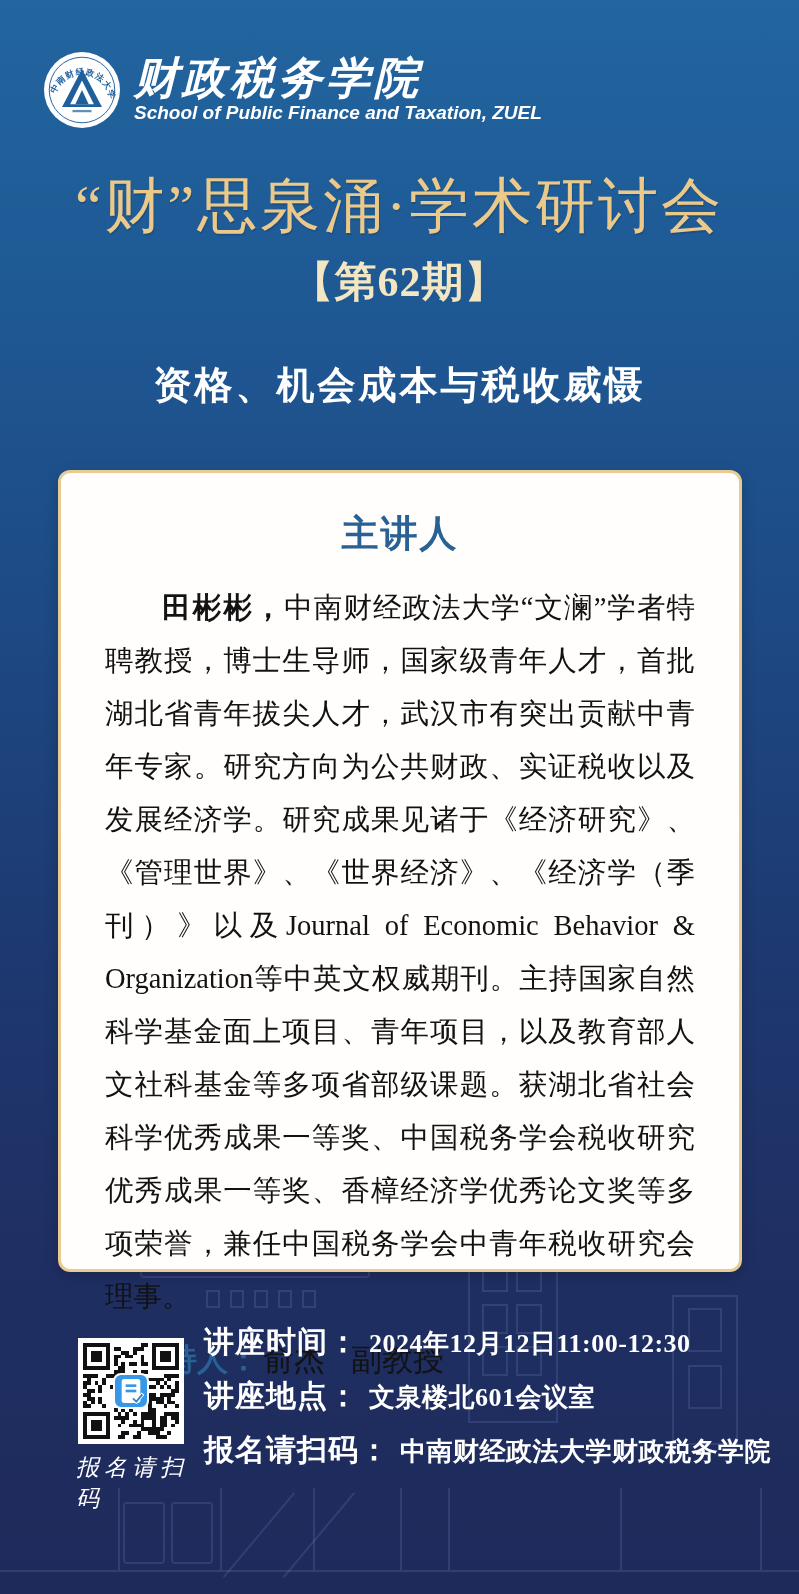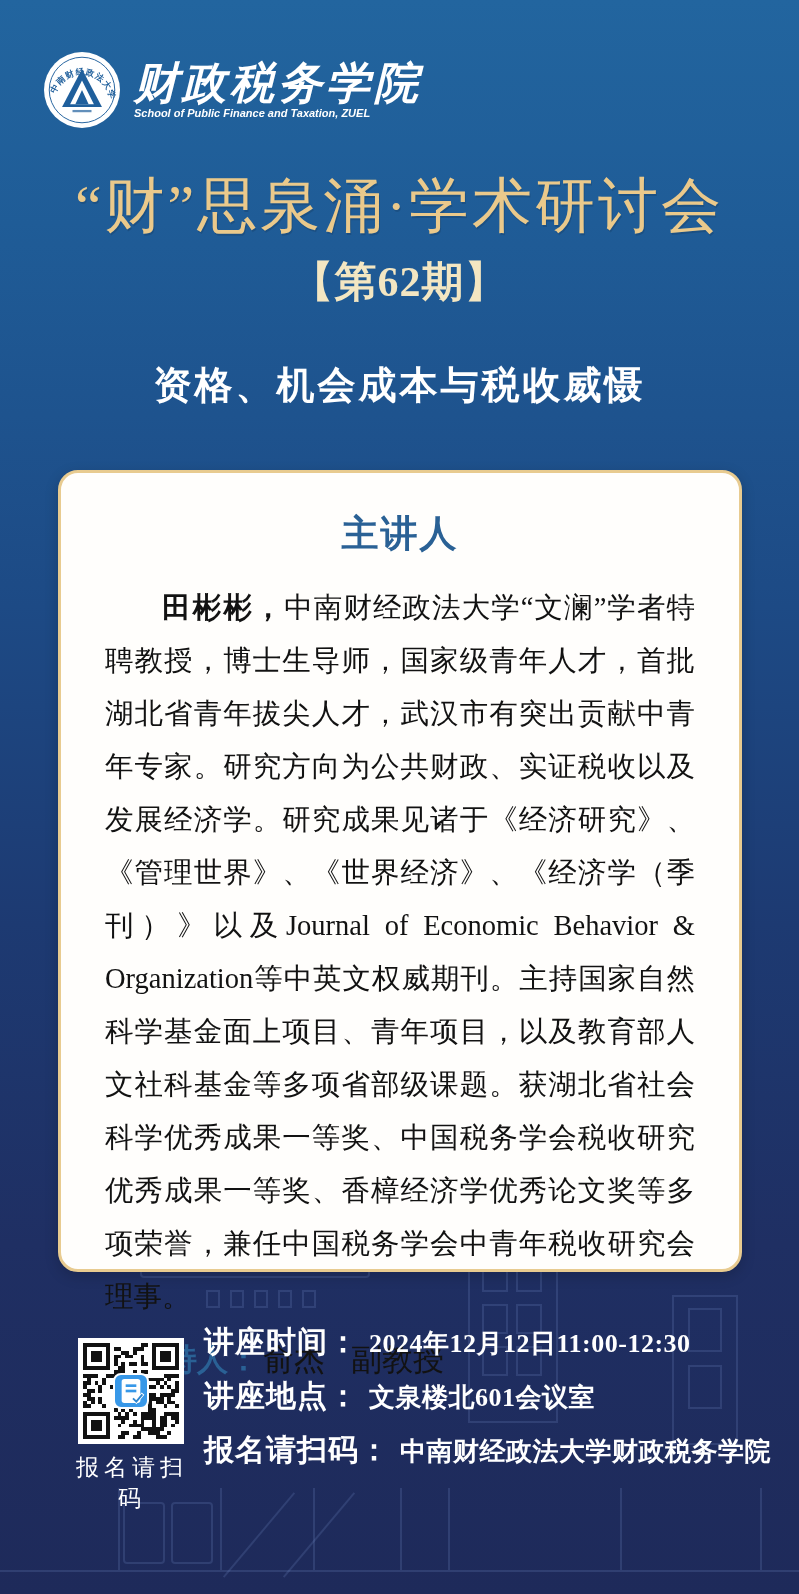--- a/index.html
+++ b/index.html
@@ -28,52 +28,52 @@
   .wm .brect{top:1502px;width:42px;height:62px;border-radius:4px;}
   .wm .vline{top:1488px;width:0;height:82px;border-width:0 0 0 2px;}
   .wm .hline{left:0;top:1570px;width:799px;height:0;border-width:2px 0 0 0;}
   .wm .diag{left:258px;top:1480px;width:0;height:110px;border-width:0 0 0 2px;transform:rotate(40deg);}
   
   .logo{position:absolute;left:44px;top:52px;display:flex;align-items:center;}
   .logo-emblem{width:76px;height:76px;flex:0 0 auto;}
   .logo-text{margin-left:14px;color:#fff;}
   .logo-zh{font-size:44px;font-weight:700;font-style:italic;letter-spacing:4px;line-height:46px;
     font-family:"Liberation Serif","DejaVu Serif",serif;}
-  .logo-en{font-size:11px;font-weight:700;font-style:italic;margin-top:0;
+  .logo-en{font-size:19px;font-weight:700;font-style:italic;margin-top:0;
     font-family:"Liberation Sans","DejaVu Sans",sans-serif;}
   
   .series-title{position:absolute;left:0;top:166px;width:100%;text-align:center;
     color:var(--gold);font-size:60px;font-weight:400;letter-spacing:3px;
     font-family:"Liberation Serif","DejaVu Serif",serif;text-shadow:1px 2px 0 rgba(0,0,0,0.12);}
   .issue{position:absolute;left:0;top:254px;width:100%;text-align:center;
     color:var(--cream);font-size:42px;font-weight:700;letter-spacing:1px;}
   .lecture-title{position:absolute;left:0;top:360px;width:100%;text-align:center;margin:0;
     color:#ffffff;font-size:38px;font-weight:700;letter-spacing:3px;}
   
   .card{position:absolute;left:58px;top:470px;width:684px;height:802px;box-sizing:border-box;
-    background:#fffefc;border:3px solid var(--card-border);border-radius:20px;
+    background:#fffefc;border:3px solid var(--card-border);border-radius:12px;
     box-shadow:0 4px 14px rgba(0,0,0,0.18);}
   .card h2{margin:36px 0 0;text-align:center;color:var(--blue);
     font-size:37px;letter-spacing:2px;font-weight:700;}
   .bio{margin:22px 44px 0;text-indent:2em;text-align:justify;
     color:#121212;font-size:28.5px;line-height:53px;}
   .bio .name{font-weight:700;font-family:"Liberation Sans","DejaVu Sans",sans-serif;letter-spacing:1px;margin-top:8px;}
   .host{margin:16px 44px 0 74px;font-size:31px;color:#121212;display:flex;align-items:baseline;}
   .host-label{color:var(--blue);font-weight:700;}
   .host-name{font-weight:400;font-family:"Liberation Sans","DejaVu Sans",sans-serif;margin-left:4px;}
   .host-title{margin-left:26px;}
   
   .qr-wrap{position:absolute;left:78px;top:1338px;width:106px;height:106px;background:#fff;
     padding:5px;box-sizing:border-box;}
   .qr-wrap svg{display:block;width:100%;height:100%;}
   .qr-icon{position:absolute;left:35px;top:35px;width:36px;height:36px;border-radius:8px;
     background:var(--qr-blue);border:2px solid #fff;box-sizing:border-box;
     display:flex;align-items:center;justify-content:center;}
-  .qr-caption{position:absolute;left:64px;top:1452px;width:136px;text-align:center;
-    color:#fff;font-size:23px;letter-spacing:5px;}
+  .qr-caption{position:absolute;left:76px;top:1452px;width:136px;text-align:left;
+    color:#fff;font-size:23px;letter-spacing:5px;font-style:italic;}
   .details{position:absolute;left:204px;top:1322px;color:#fff;}
   .detail-row{display:flex;align-items:baseline;height:54px;}
   .detail-label{font-size:30px;font-weight:700;letter-spacing:1px;
     font-family:"Liberation Sans","DejaVu Sans",sans-serif;}
   .detail-value{font-size:26px;font-weight:700;margin-left:10px;letter-spacing:0.5px;}
 </style>
 </head>
 <body>
 
 <div class="poster">

